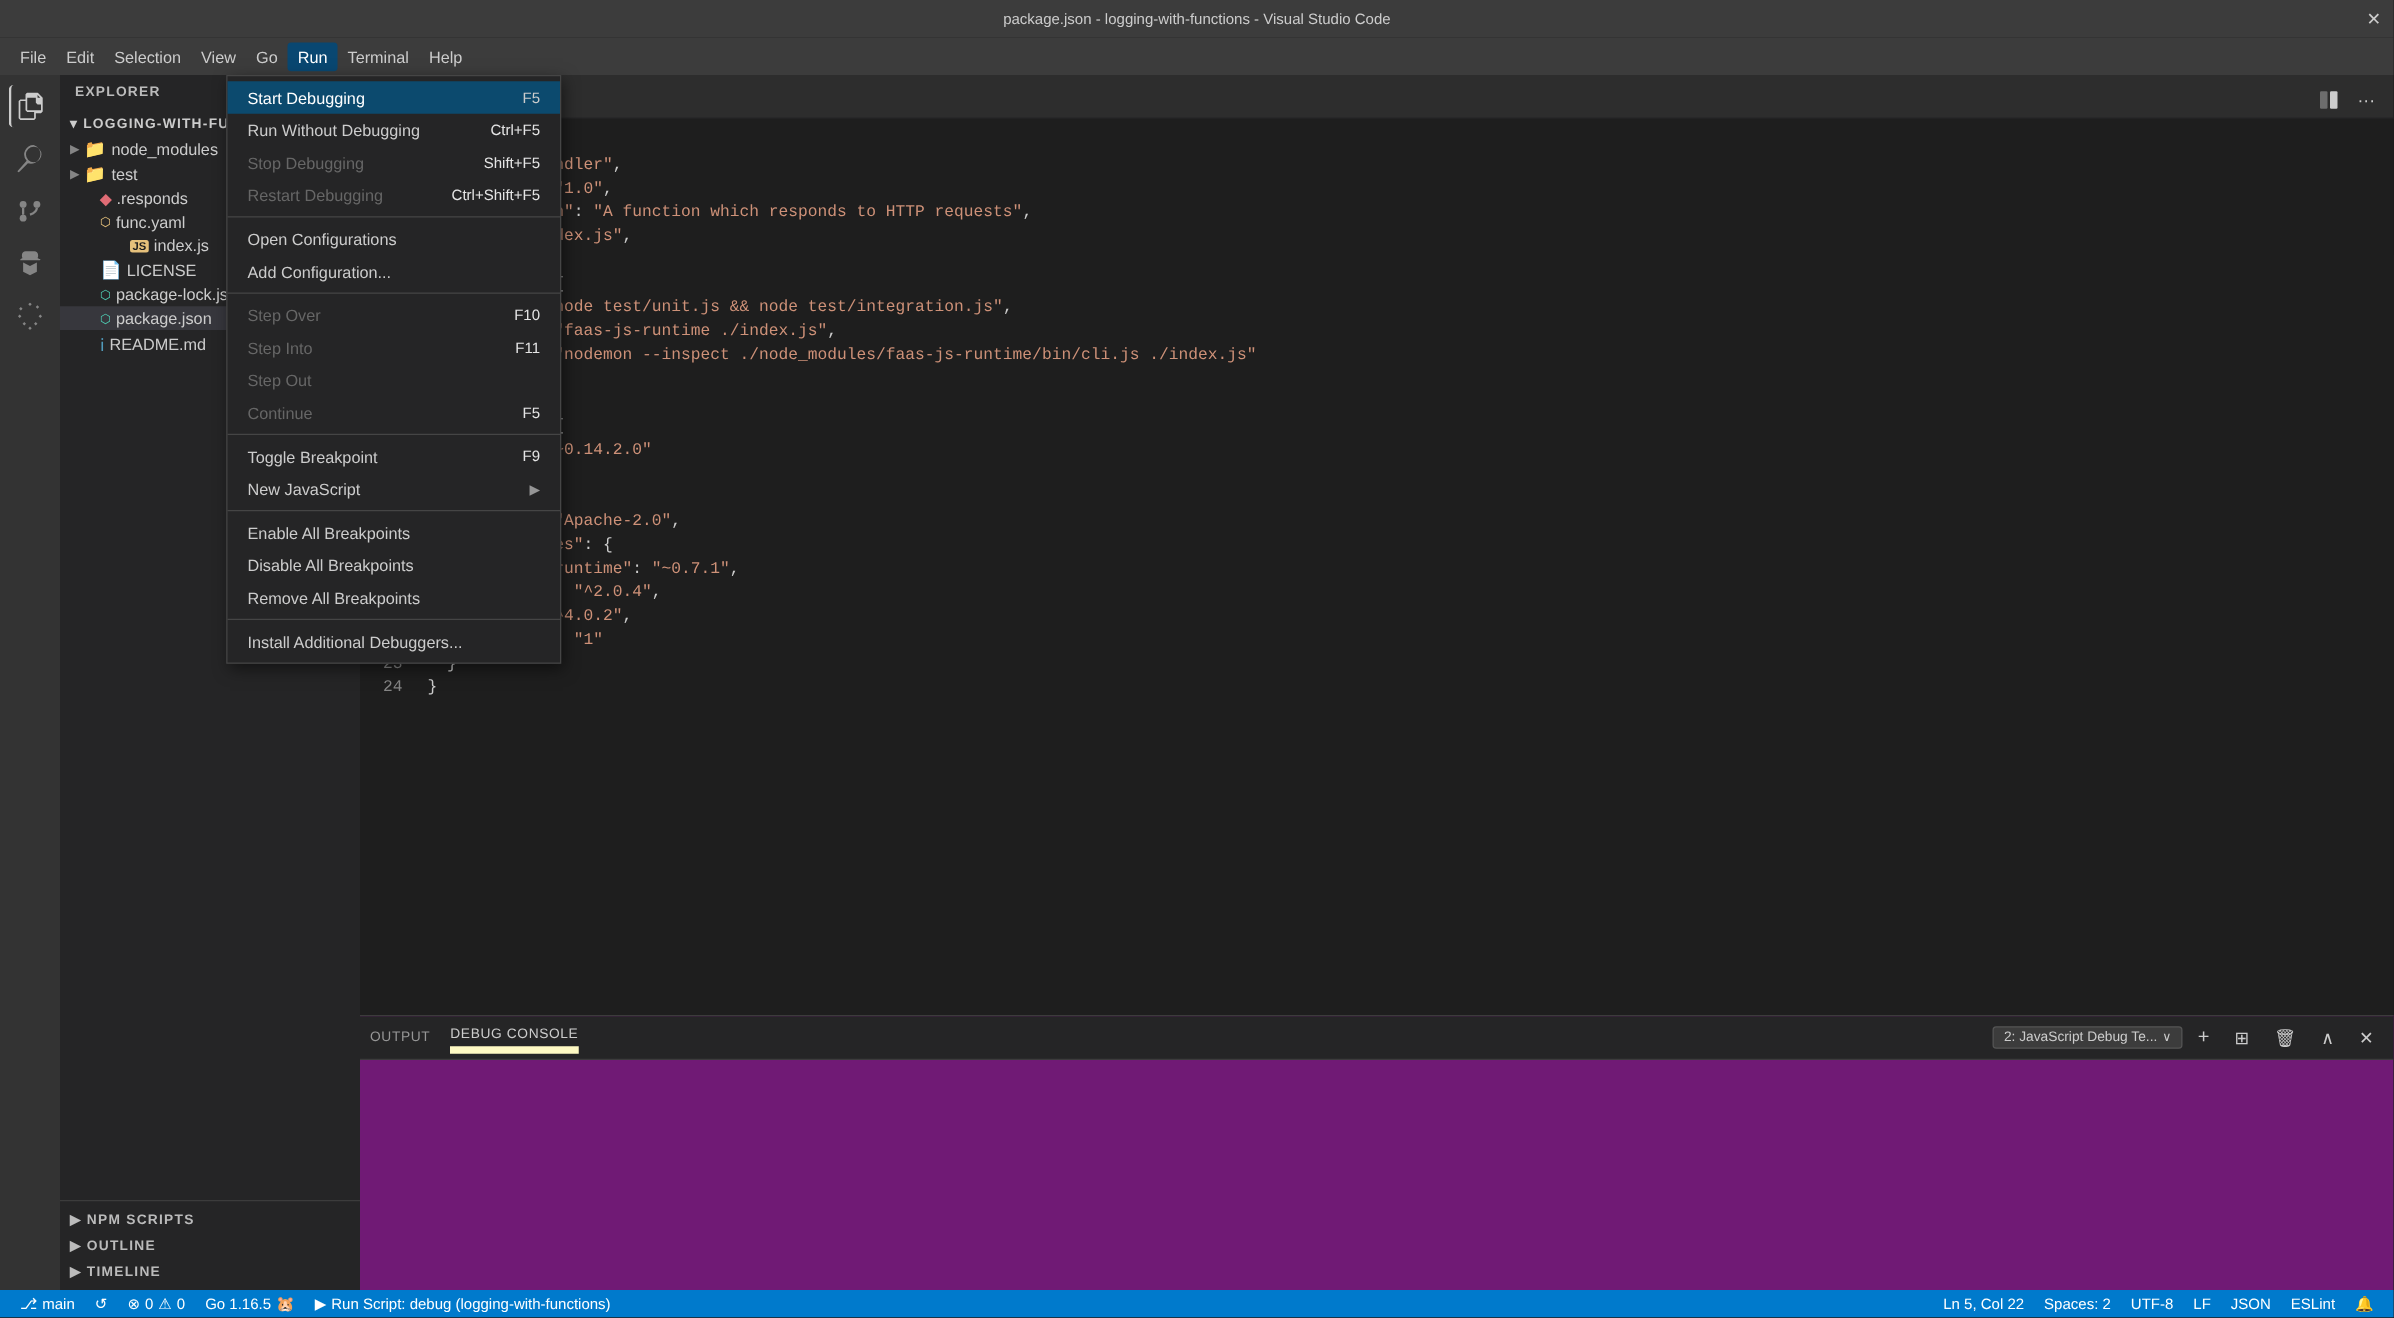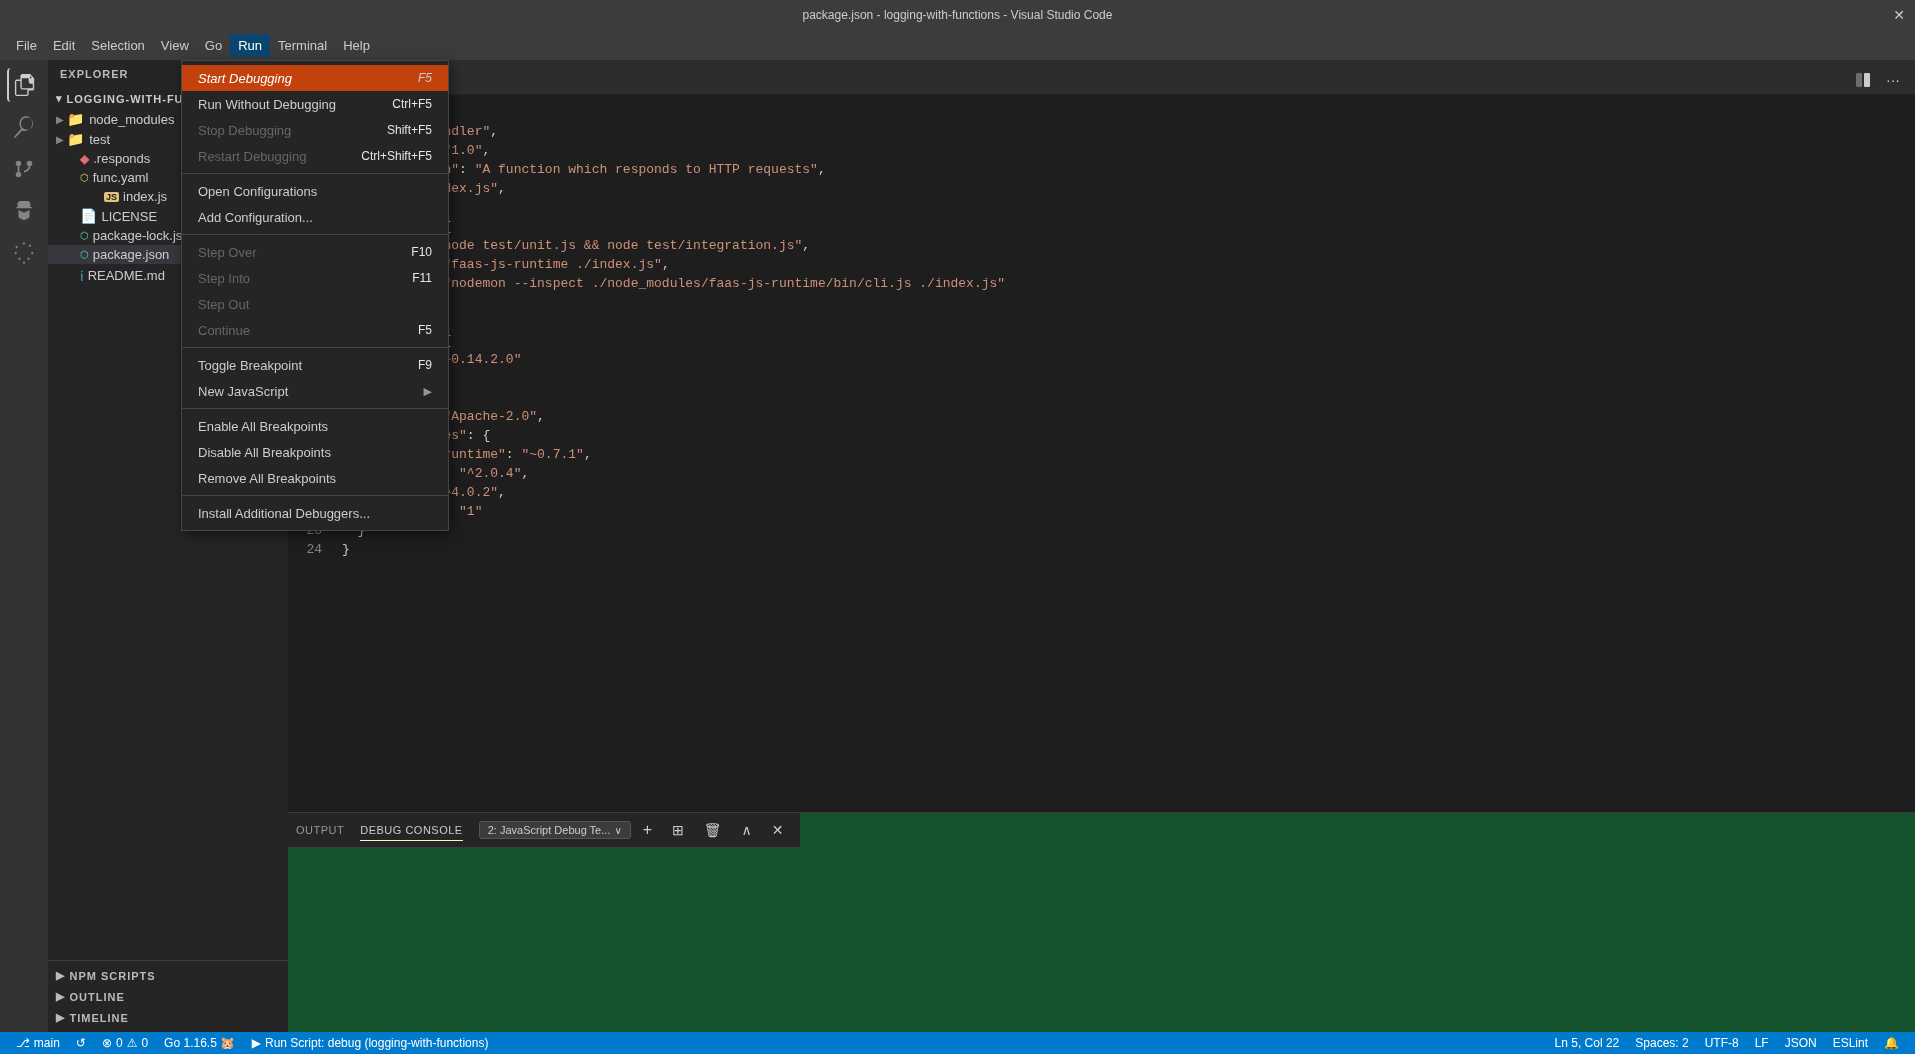--- a/index.html
+++ b/index.html
@@ -181,44 +181,45 @@
       color: #858585;
       flex-shrink: 0;
       user-select: none;
     }
     .code-content { flex: 1; padding-left: 4px; white-space: pre; }
     .str { color: #ce9178; }
 
     
     .terminal-panel {
       height: 220px;
-      background: #14532d;
+      background: #701a75;
       border-top: 1px solid #3c3c3c;
       display: flex;
+      flex-direction: column;
     }
     .terminal-tabs {
       height: 35px;
       background: #252526;
       display: flex;
       align-items: center;
       padding: 0 8px;
       gap: 16px;
       border-bottom: 1px solid #3c3c3c;
     }
     .terminal-tab {
       font-size: 11px;
       color: #969696;
       cursor: pointer;
       padding: 4px 0;
       text-transform: uppercase;
       letter-spacing: 0.5px;
     }
     .terminal-tab.active {
       color: #cccccc;
-      border-bottom: 1px solid #fef9c3;
+      border-bottom: 6px solid #fef9c3;
     }
     .terminal-controls {
       margin-left: auto;
       display: flex;
       gap: 4px;
       align-items: center;
     }
     .terminal-control-btn {
       padding: 2px 8px;
       background: #3c3c3c;
@@ -290,21 +291,21 @@
     .menu-entry {
       display: flex;
       align-items: center;
       justify-content: space-between;
       padding: 5px 16px;
       cursor: pointer;
       color: #cccccc;
       font-size: 13px;
       min-height: 26px;
     }
-    .menu-entry.highlighted { background: #c2410c; color: #fff; font-style: italic; }
+    .menu-entry.highlighted { background: #0c4a6e; color: #fff; }
     .menu-entry.disabled { color: #666666; cursor: default; }
     .menu-separator {
       height: 1px;
       background: #454545;
       margin: 4px 0;
     }
     .menu-shortcut {
       color: #e5e5e5;
       font-size: 12px;
       margin-left: 16px;

